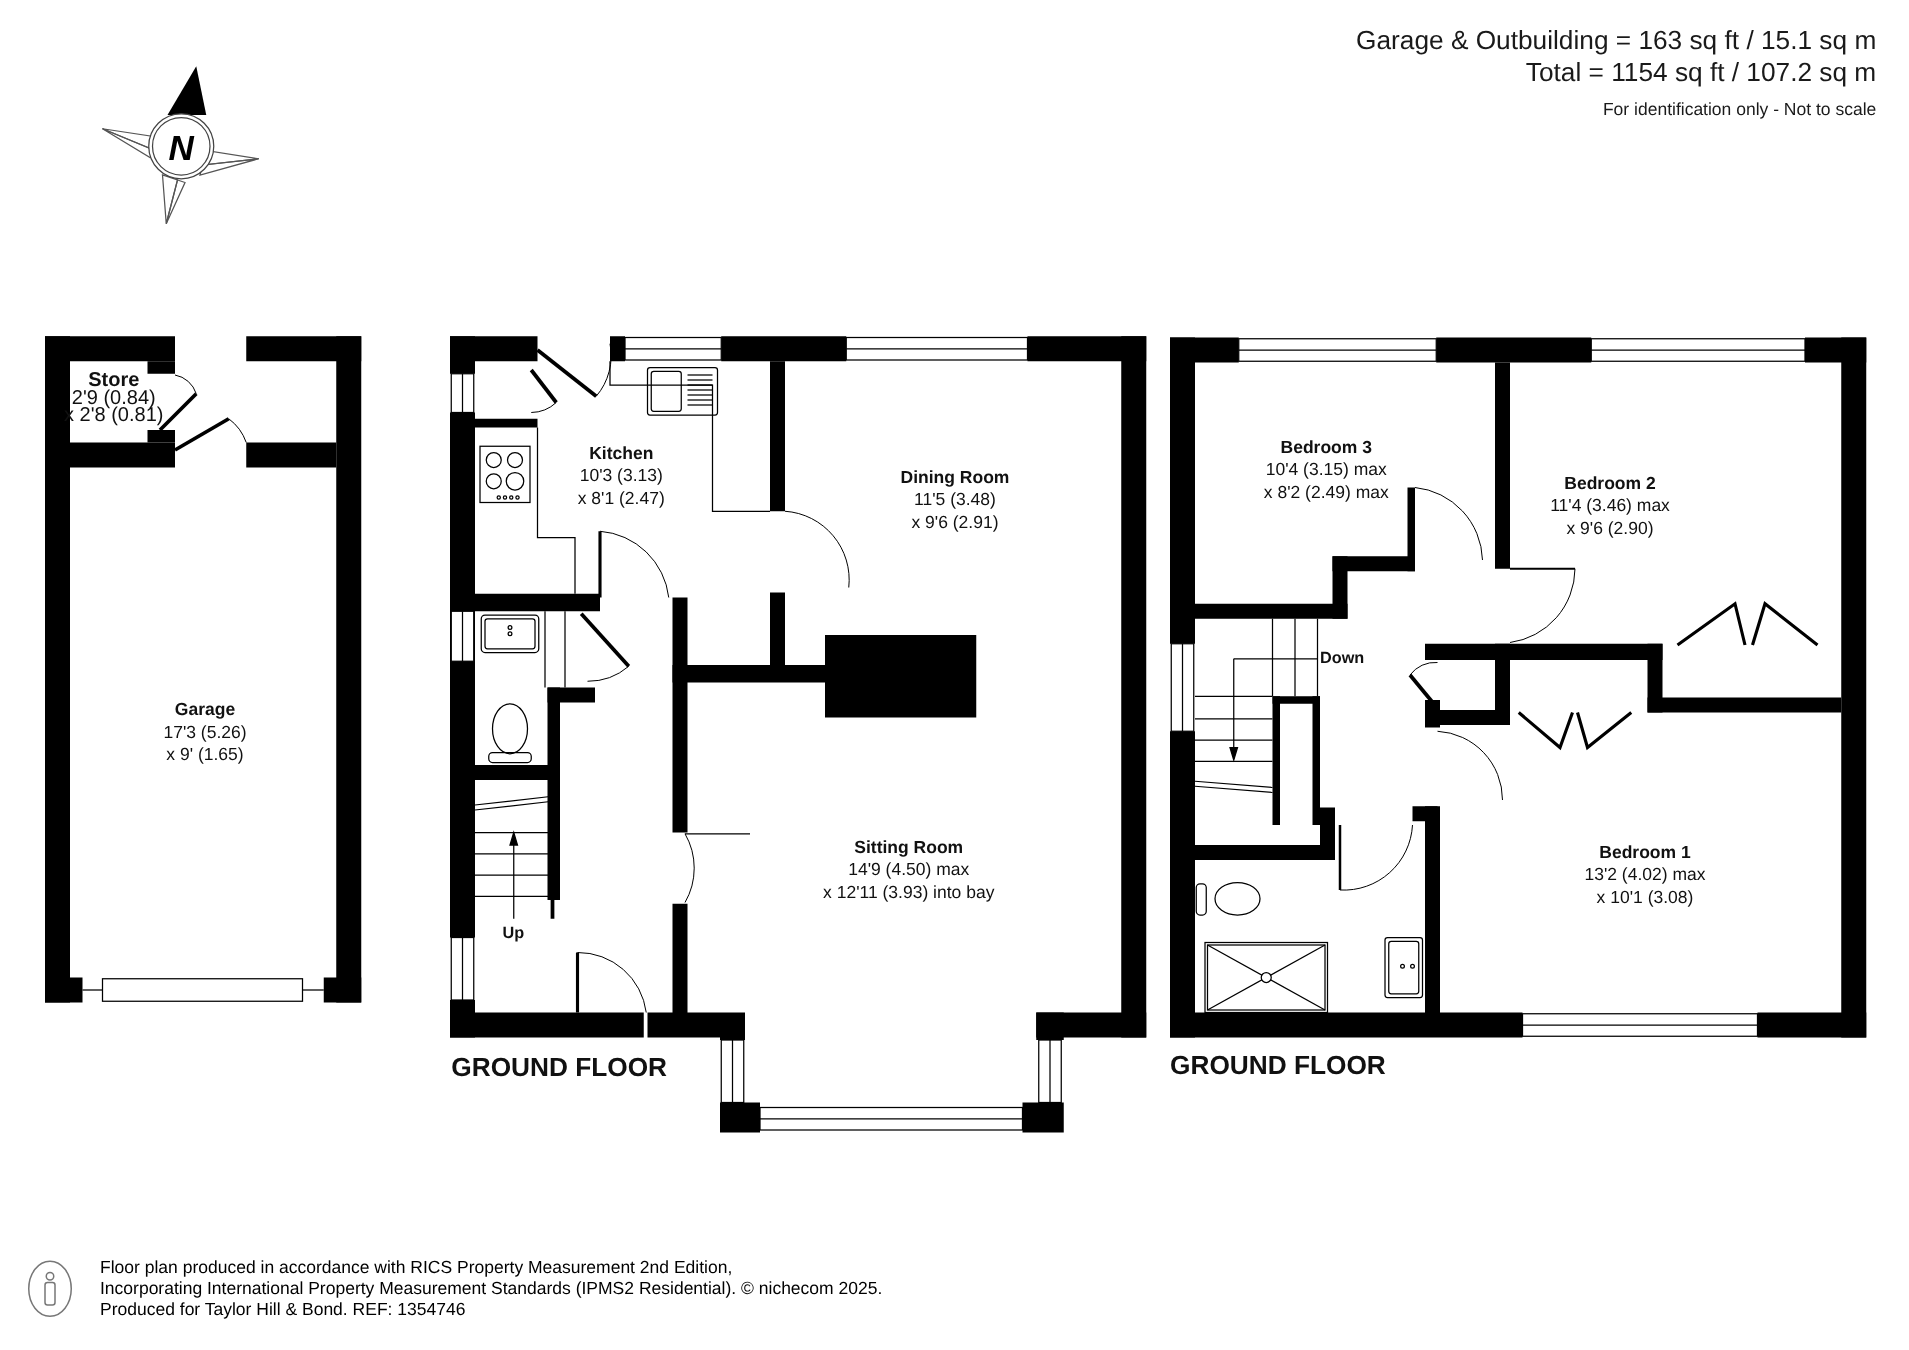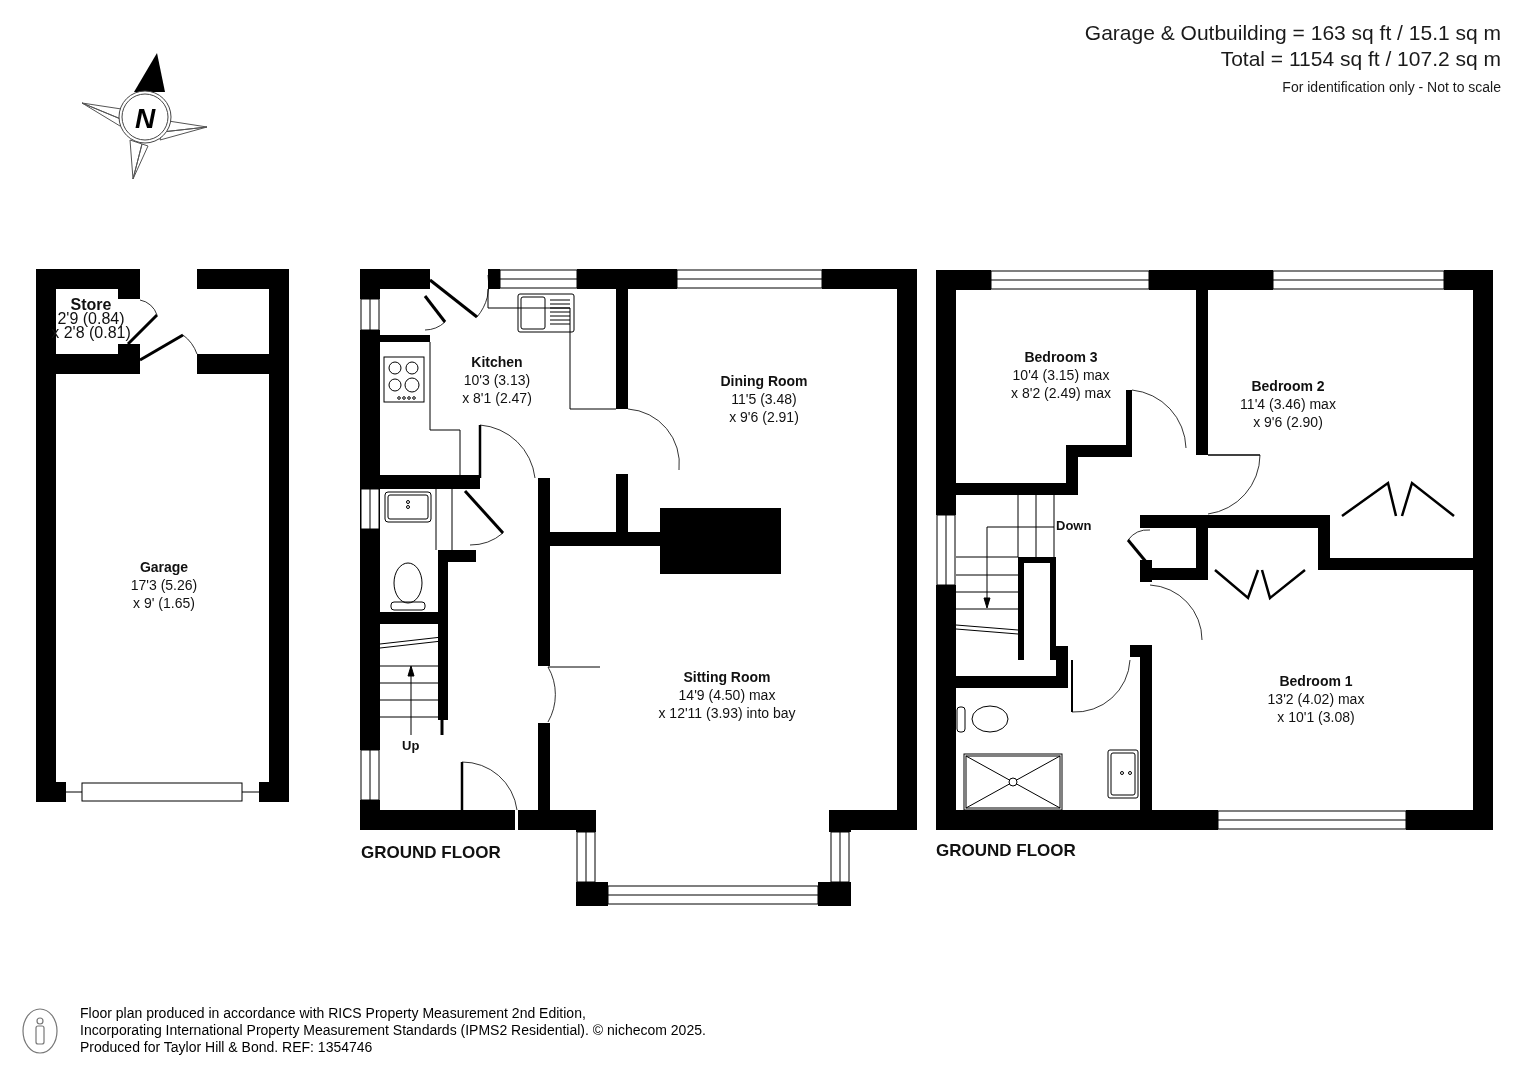--- a/index.html
+++ b/index.html
@@ -1,21 +1,21 @@
 <!DOCTYPE html>
 <html><head>
 <meta charset="utf-8">
 <style>
   html, body { margin: 0; padding: 0; background: #ffffff; }
   body { width: 1527px; height: 1080px; position: relative; overflow: hidden;
          font-family: "Liberation Sans", sans-serif; color: #111; }
   .area-block { position: absolute; right: 26px; top: 20px; text-align: right; }
   .area-line { font-size: 21px; line-height: 26px; color: #1a1a1a; }
   .area-note { font-size: 14px; line-height: 18px; margin-top: 6px; color: #1a1a1a; }
-  .floor-label { position: absolute; font-weight: bold; font-size: 17px; color: #111; }
+  .floor-label { position: absolute; font-weight: bold; font-size: 21px; color: #111; }
   .footer { position: absolute; left: 20px; top: 1005px; display: flex; align-items: center; }
   .footer-text { font-size: 14px; line-height: 17px; color: #000000; margin-left: 20px; }
   svg.plan { position: absolute; left: 0; top: 0; }
   .room-label { position: absolute; text-align: center; transform: translateX(-50%); white-space: nowrap; }
   .room-name { font-weight: bold; font-size: 14px; line-height: 18px; }
   .room-dim { font-size: 14px; line-height: 18px; }
   .small .room-name, .small .room-dim { font-size: 16px; line-height: 14px; }
   .stair-label { position: absolute; font-weight: bold; font-size: 13px; }
 </style>
 </head>

